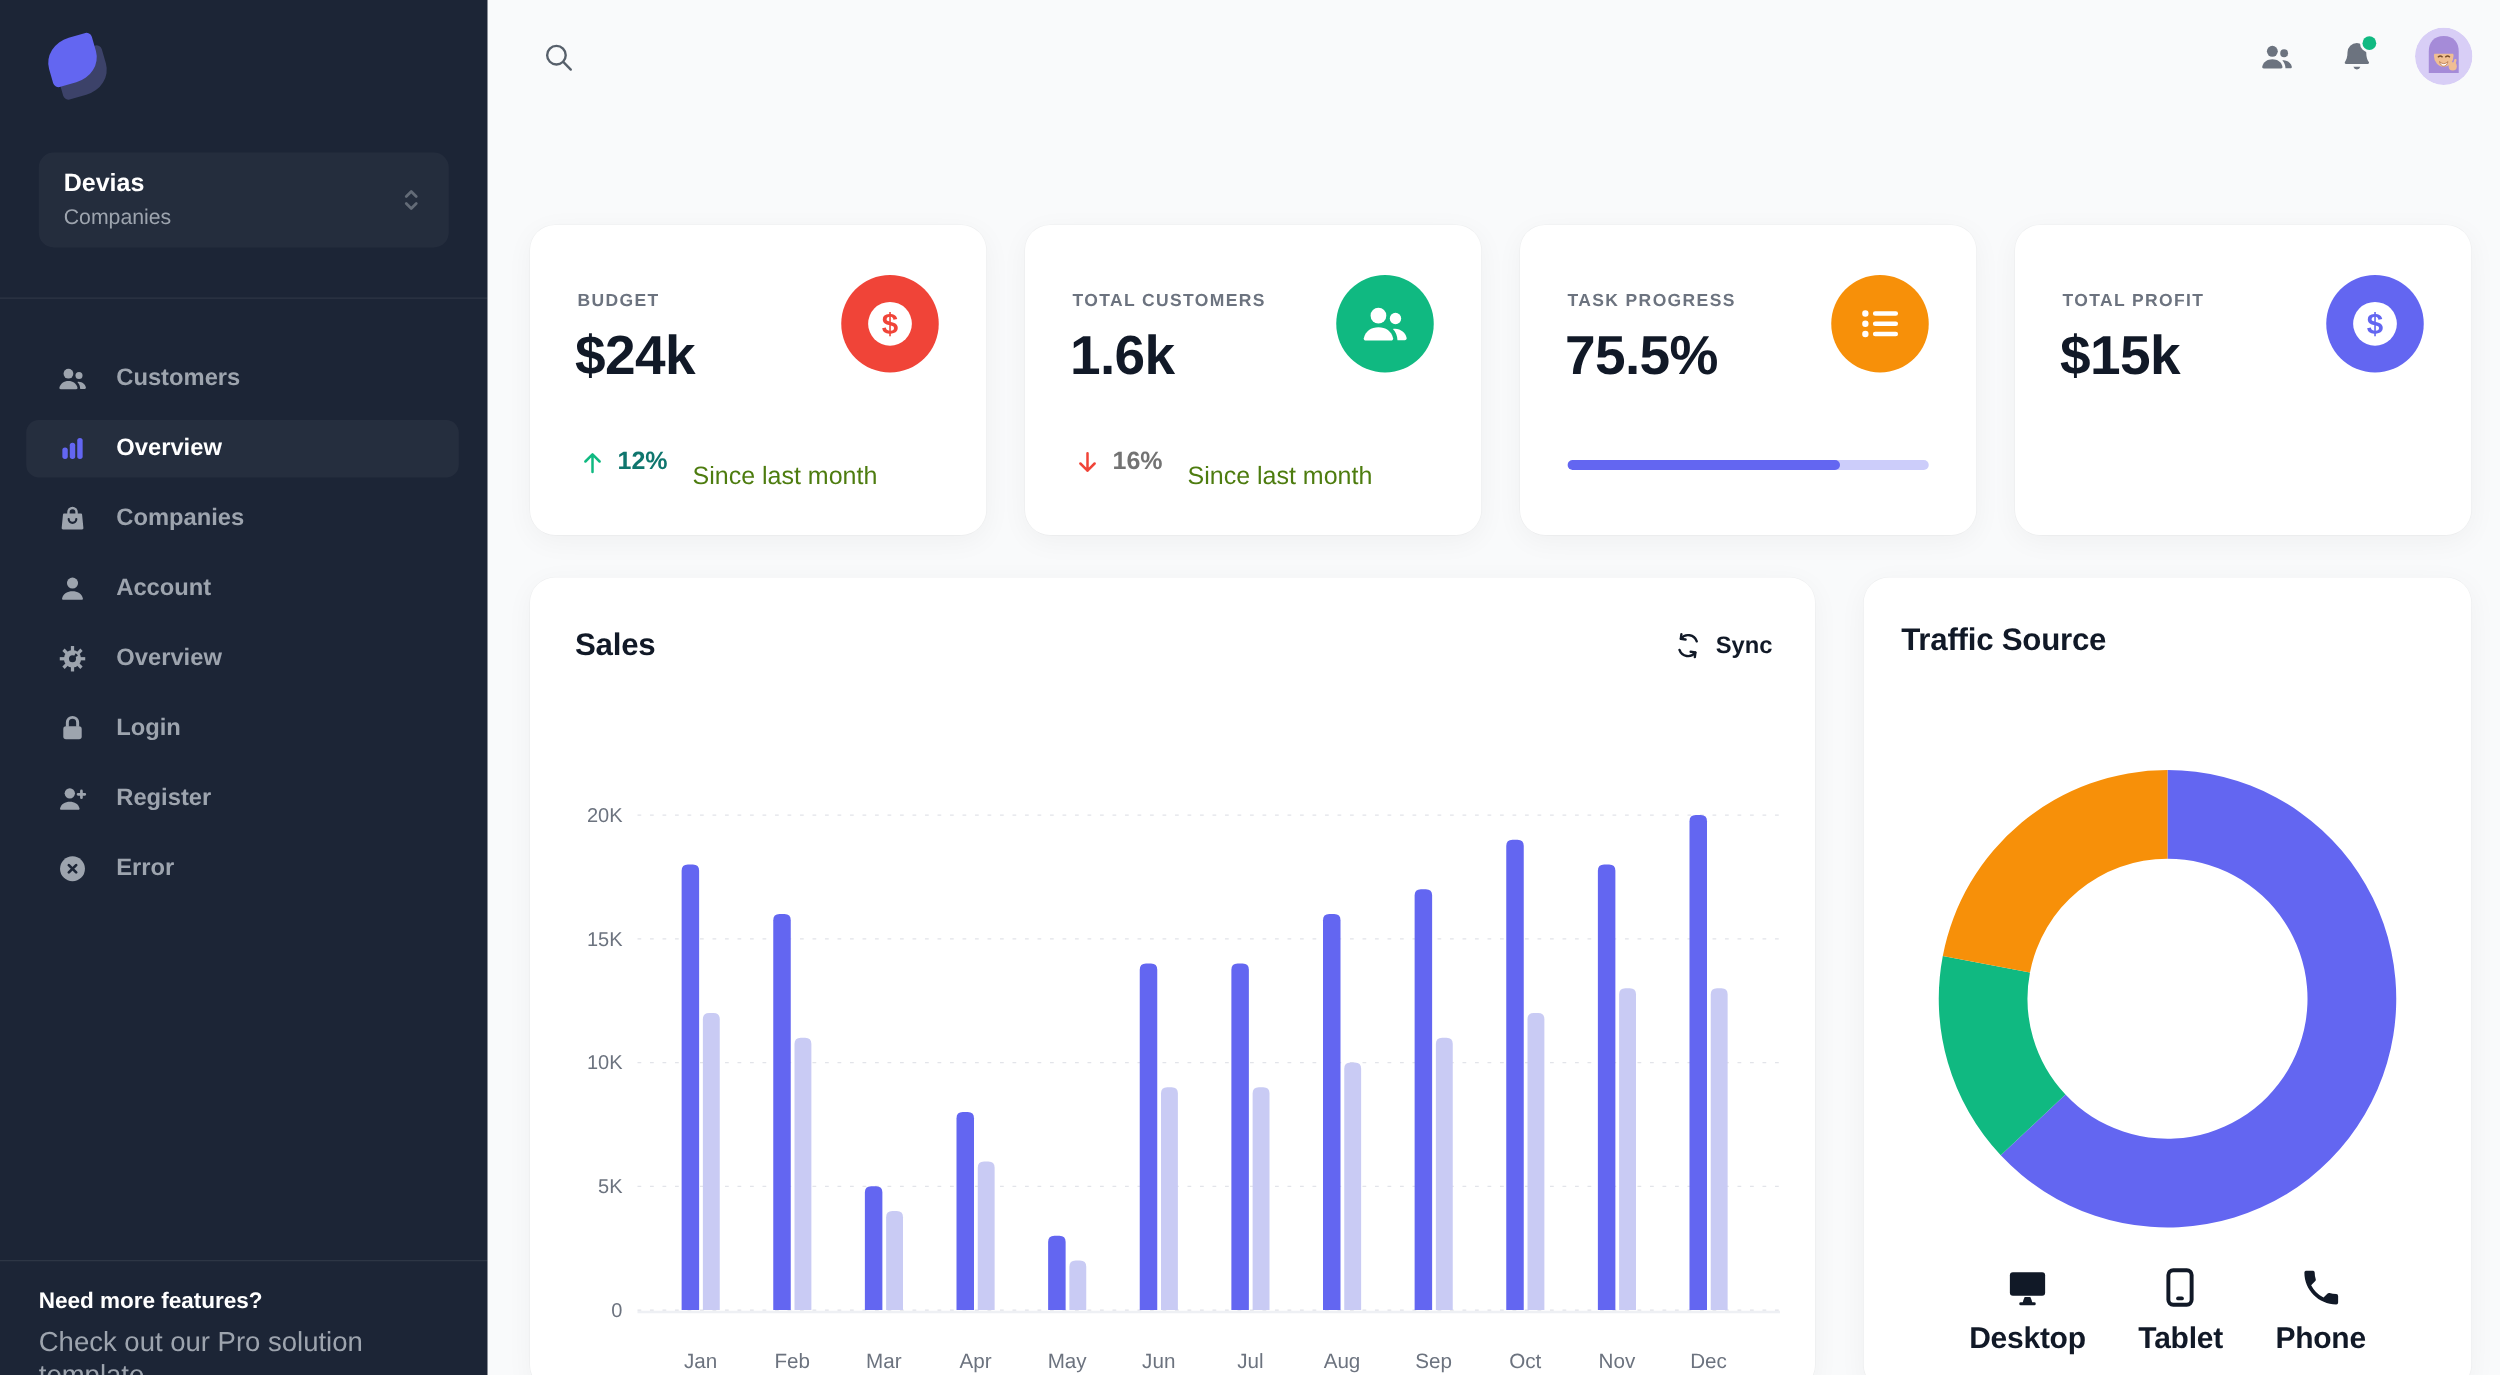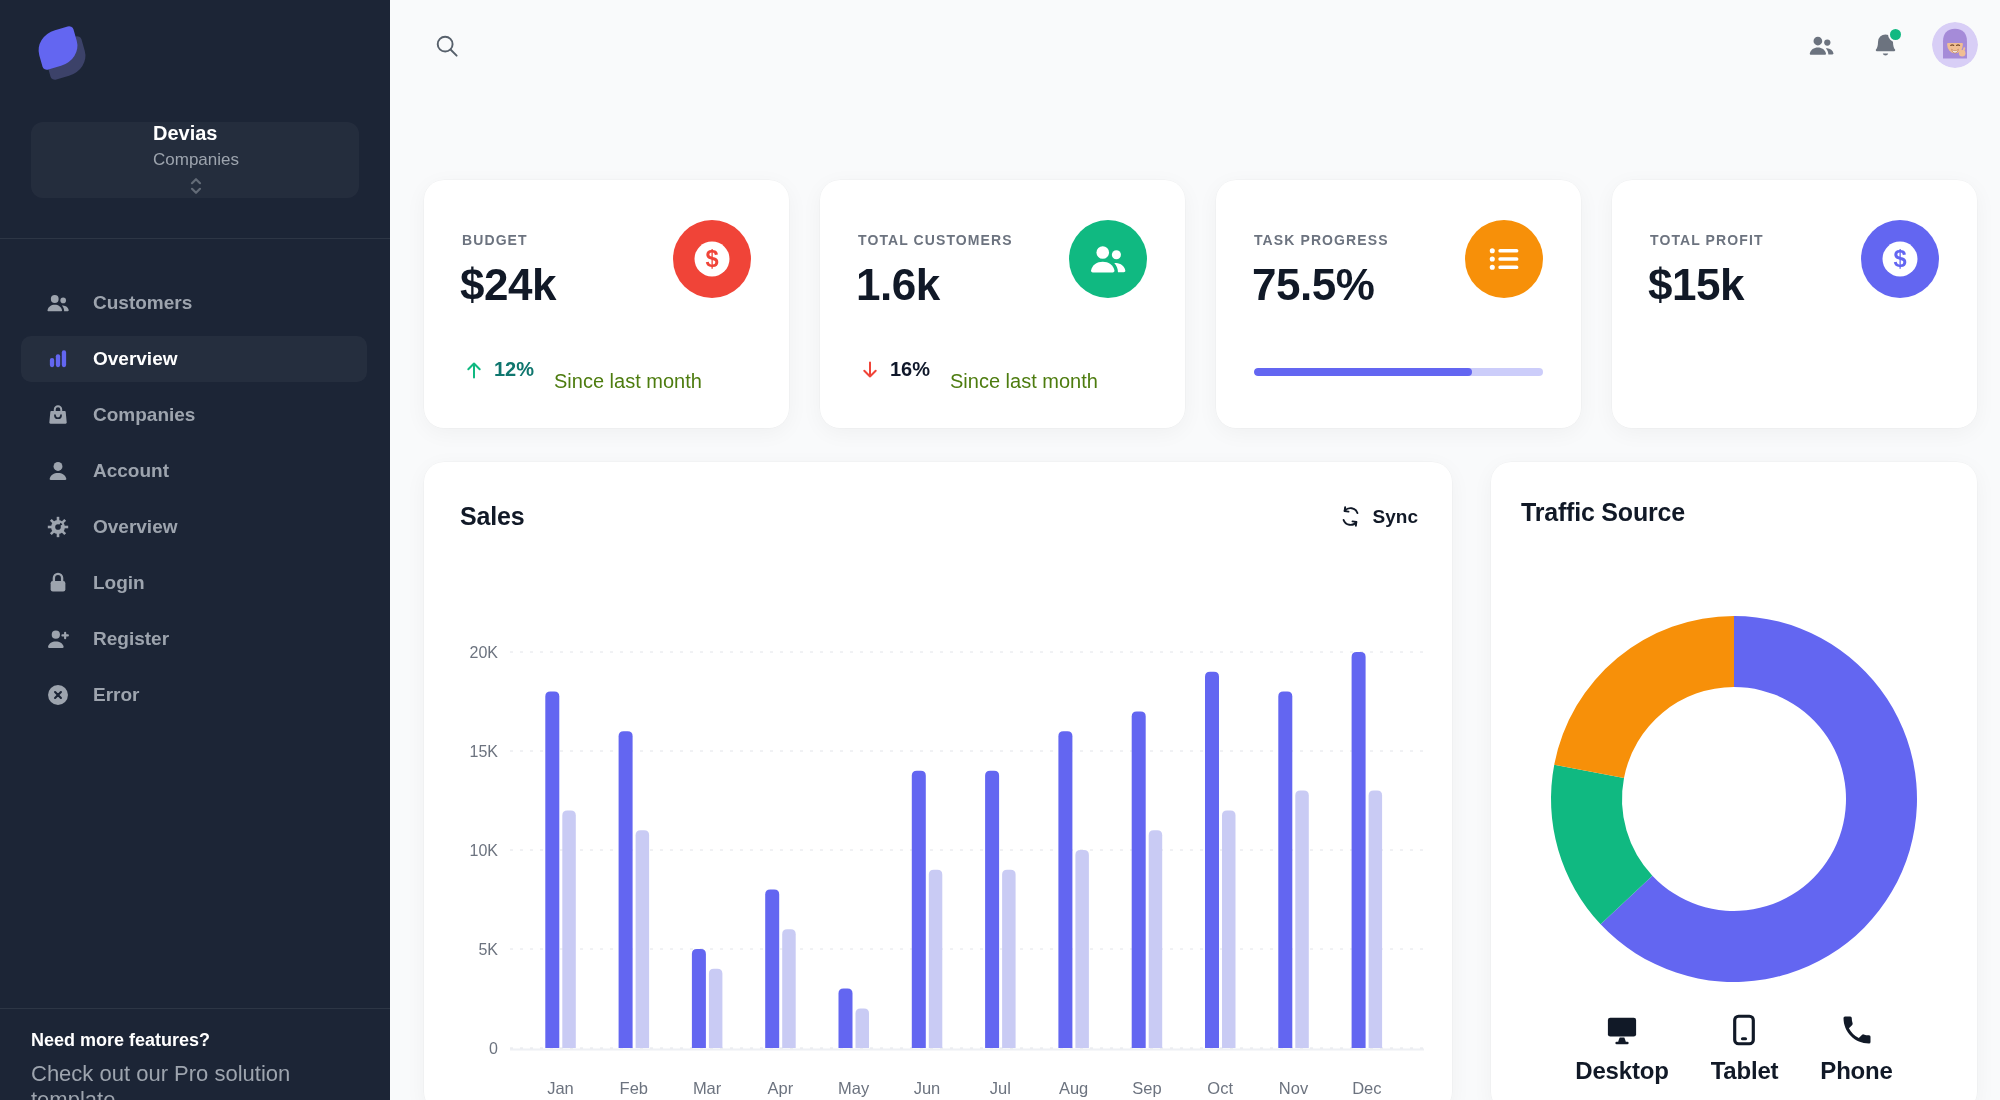--- a/index.html
+++ b/index.html
@@ -11,21 +11,21 @@
     color:#111927;
   }
   
   .sidebar { position:absolute; left:0; top:0; width:390px; height:1100px; background:#1C2536; }
   .logo { position:absolute; left:36px; top:28px; width:56px; height:56px; }
   .logo .leaf-back, .logo .leaf-front { position:absolute; width:40px; height:36px; border-radius:55% 12% 55% 12%; }
   .logo .leaf-back { background:#3C4269; left:10px; top:12px; transform:rotate(-16deg); }
   .logo .leaf-front { background:#6366F1; left:2px; top:2px; transform:rotate(-16deg); }
   .workspace { position:absolute; left:31px; top:122px; width:328px; height:76px;
     background:rgba(255,255,255,0.04); border-radius:12px; display:flex; align-items:center;
-    padding:0 18px 0 20px; cursor:pointer; border:none; text-align:left;flex-direction:column; }
+    padding:0 18px 0 20px; cursor:pointer; border:none; text-align:left; }
   .ws-texts { flex:1; }
   .ws-name { font-size:20px; font-weight:700; color:#FFFFFF; }
   .ws-env  { font-size:17px; color:#9DA4AE; margin-top:5px; }
   .unfold-icon { color:#636B77; width:24px; height:24px; }
   .sb-divider { position:absolute; left:0; right:0; height:1px; background:rgba(255,255,255,0.08); }
   .nav { position:absolute; left:21px; right:23px; top:280px; display:flex; flex-direction:column; gap:10px; }
   .nav-item { height:46px; border-radius:10px; display:flex; align-items:center; padding-left:24px;
     background:transparent; border:none; cursor:pointer; text-align:left; }
   .nav-item.active { background:rgba(255,255,255,0.045); }
   .nav-icon { width:26px; height:26px; color:#9DA4AE; flex:0 0 auto; }
@@ -281,21 +281,21 @@
             <path d="M2.3 18.6c.7-3.2 3.4-5 6.7-5s6 1.8 6.7 5c.12.6-.38 1.1-1 1.1H3.3c-.62 0-1.12-.5-1-1.1z"></path>
             <circle cx="16.8" cy="9.6" r="2.6"></circle>
             <path d="M16.6 14.3c2.7.2 4.8 1.7 5.3 4.2.1.5-.3 1-.9 1h-3.3c-.05-2-.8-3.8-2.1-5.1.33-.07.66-.1 1-.1z"></path>
           </svg>
         </span>
       </div>
       <div class="stat-trend">
         <span class="trend-arrow" style="color: rgb(240, 68, 56);"><svg viewBox="0 0 24 24" fill="none" stroke="currentColor" stroke-width="2" stroke-linecap="round" stroke-linejoin="round">
             <path d="M12 4.5v14M6.3 12.8 12 18.5l5.7-5.7"></path>
           </svg></span>
-        <span class="trend-pct" style="color: #0f172a;">16%</span>
+        <span class="trend-pct" style="color: #737373;">16%</span>
         <span class="trend-caption">Since last month</span>
       </div>
     </div>
     <div class="card stat-card">
       <div class="stat-label">TASK PROGRESS</div>
       <div class="stat-value">75.5%</div>
       <div class="stat-circle" style="background: rgb(247, 144, 9);">
         <span style="color:#fff;display:flex;width:42px;height:42px">
           <svg viewBox="0 0 24 24" fill="none" stroke="#FFFFFF" stroke-width="2.1" stroke-linecap="round">
             <path d="M9.8 7.3H19.2M9.8 12H19.2M9.8 16.7H19.2"></path>

